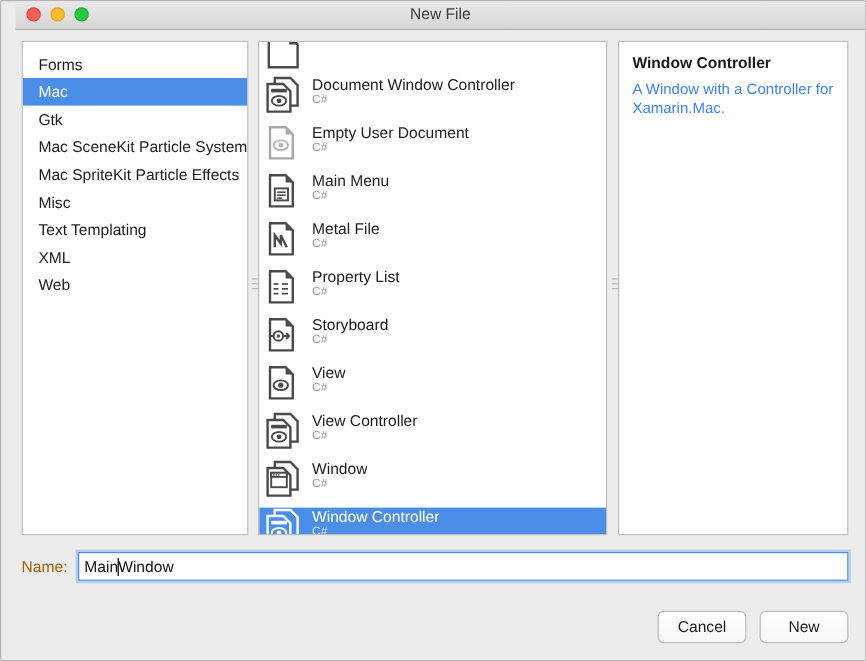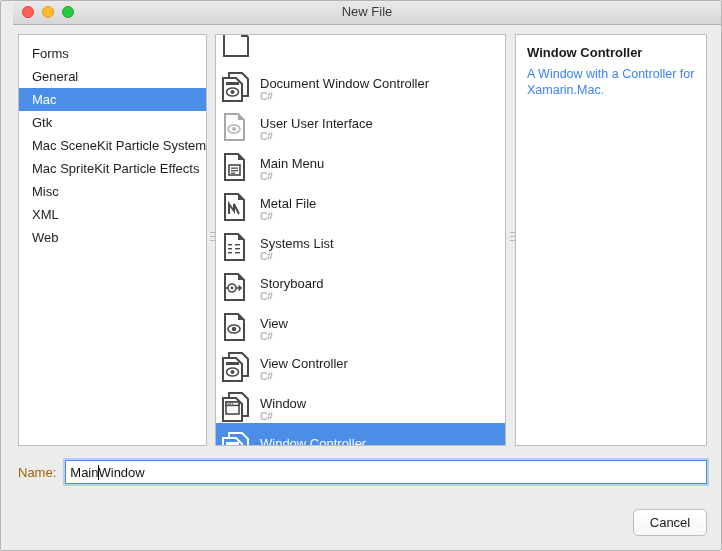--- a/index.html
+++ b/index.html
@@ -129,21 +129,21 @@
   .list-scroll {
     position: absolute;
     left: 0;
     top: -12px;
     width: 289px;
   }
   .tpl-row {
     position: relative;
     height: 40px;
     display: flex;
-    align-items: flex-end;
+    align-items: flex-start;
     padding-left: 4px;
     box-sizing: border-box;
   }
   .tpl-row.selected { background: #4a8ee8; }
   .tpl-icon {
     width: 32px;
     height: 32px;
     flex: 0 0 32px;
     margin-right: 8px;
   }
@@ -271,26 +271,26 @@
     </div>
     <div class="title-text">New File</div>
   </div>
 
   <div class="content">
 
     <div class="panes">
 
       <div class="sidebar">
         <div class="cat-item first"><span>Forms</span></div>
-        <div class="cat-item"><span>General</span></div>
         <div class="cat-item selected"><span>Mac</span></div>
         <div class="cat-item"><span>Gtk</span></div>
         <div class="cat-item"><span>Mac SceneKit Particle Systems</span></div>
         <div class="cat-item"><span>Mac SpriteKit Particle Effects</span></div>
         <div class="cat-item"><span>Misc</span></div>
+        <div class="cat-item"><span>Text Templating</span></div>
         <div class="cat-item"><span>XML</span></div>
         <div class="cat-item"><span>Web</span></div>
       </div>
 
       <div class="grip left">
         <span></span>
           <span></span>
           <span></span>
       </div>
 
@@ -325,21 +325,21 @@
           <div class="tpl-row">
             <div class="tpl-icon">
               <svg viewBox="0 0 32 32" width="32" height="32">
                 <path d="M5 3 h13 l6 6 v20 h-19 z" fill="#ffffff" stroke="#a8a8a8" stroke-width="2"></path>
                 <path d="M18 3 v6 h6 z" fill="#a8a8a8"></path>
                 <ellipse cx="14" cy="18" rx="6" ry="4" fill="none" stroke="#b4b4b4" stroke-width="1.6"></ellipse>
                 <circle cx="14" cy="18" r="2" fill="#b4b4b4"></circle>
               </svg>
             </div>
             <div class="tpl-text">
-              <div class="tpl-name">User User Interface</div>
+              <div class="tpl-name">Empty User Document</div>
               <div class="tpl-lang">C#</div>
             </div>
           </div>
 
           <div class="tpl-row">
             <div class="tpl-icon">
               <svg viewBox="0 0 32 32" width="32" height="32">
                 <path d="M5 3 h13 l6 6 v20 h-19 z" fill="#ffffff" stroke="#4a4a4a" stroke-width="2"></path>
                 <path d="M18 3 v6 h6 z" fill="#4a4a4a"></path>
                 <rect x="9" y="14" width="11" height="10" fill="none" stroke="#4a4a4a" stroke-width="1.6"></rect>
@@ -375,21 +375,21 @@
                 <path d="M18 3 v6 h6 z" fill="#4a4a4a"></path>
                 <rect x="8" y="13" width="4" height="1.4" fill="#4a4a4a"></rect>
                 <rect x="8" y="17" width="4" height="1.4" fill="#4a4a4a"></rect>
                 <rect x="8" y="21" width="4" height="1.4" fill="#4a4a4a"></rect>
                 <rect x="15" y="13" width="5" height="1.4" fill="#4a4a4a"></rect>
                 <rect x="15" y="17" width="5" height="1.4" fill="#4a4a4a"></rect>
                 <rect x="15" y="21" width="5" height="1.4" fill="#4a4a4a"></rect>
               </svg>
             </div>
             <div class="tpl-text">
-              <div class="tpl-name">Systems List</div>
+              <div class="tpl-name">Property List</div>
               <div class="tpl-lang">C#</div>
             </div>
           </div>
 
           <div class="tpl-row">
             <div class="tpl-icon">
               <svg viewBox="0 0 32 32" width="32" height="32">
                 <path d="M5 3 h13 l6 6 v20 h-19 z" fill="#ffffff" stroke="#4a4a4a" stroke-width="2"></path>
                 <path d="M18 3 v6 h6 z" fill="#4a4a4a"></path>
                 <circle cx="12" cy="17" r="4" fill="none" stroke="#4a4a4a" stroke-width="1.6"></circle>
@@ -489,16 +489,17 @@
       <div class="name-label">Name:</div>
       <div class="name-field">
         <span class="name-value">Main</span>
           <span class="caret"></span>
           <span class="name-value">Window</span>
       </div>
     </div>
 
     <div class="buttons">
       <div class="btn">Cancel</div>
+      <div class="btn">New</div>
     </div>
 
   </div>
 </div>
 
 </body></html>

